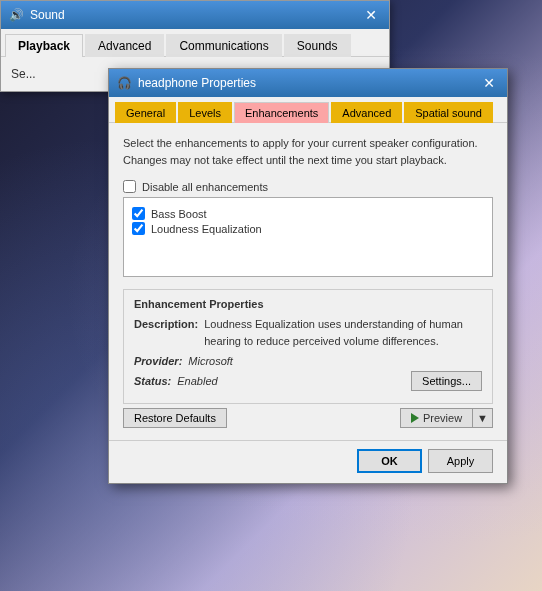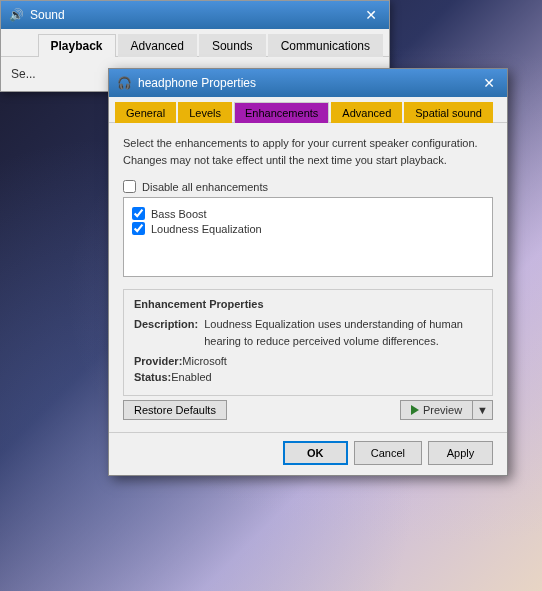--- a/index.html
+++ b/index.html
@@ -59,21 +59,20 @@
       padding: 0 4px;
       line-height: 1;
     }
 
     
     .tab-bar {
       display: flex;
       background: #f0f0f0;
       padding: 4px 4px 0;
       border-bottom: 1px solid #ccc;
-      justify-content: flex-end;
     }
     .tab {
       padding: 4px 12px;
       font-size: 12px;
       cursor: pointer;
       border: 1px solid transparent;
       border-bottom: none;
       background: #e0e0e0;
       margin-right: 2px;
       position: relative;
@@ -131,21 +130,21 @@
       cursor: pointer;
       border: 1px solid transparent;
       border-bottom: none;
       background: #eab308;
       margin-right: 2px;
       position: relative;
       bottom: -1px;
       white-space: nowrap;
     }
     .hp-tab.active {
-      background: #a21caf;
+      background: #fca5a5;
       border-color: #ccc;
       border-bottom-color: #f0f0f0;
     }
 
     .hp-body {
       padding: 12px 14px;
       font-size: 11px;
       color: #333;
     }
 
@@ -215,20 +214,22 @@
     }
 
     .props-row {
       display: flex;
       align-items: center;
       justify-content: space-between;
       margin-bottom: 4px;
     }
     .props-row-left {
       display: flex;
+      gap: 6px;
+      font-style: italic;
     }
 
     .win-button {
       background: #e0e0e0;
       border: 1px solid #999;
       padding: 3px 10px;
       font-size: 11px;
       cursor: pointer;
       min-width: 60px;
     }
@@ -310,24 +311,24 @@
     </div>
   </div>
   <div class="tab-bar">
     <div class="tab active">
       <span>Playback</span>
     </div>
     <div class="tab">
       <span>Advanced</span>
     </div>
     <div class="tab">
+      <span>Communications</span>
+    </div>
+    <div class="tab">
       <span>Sounds</span>
-    </div>
-    <div class="tab">
-      <span>Communications</span>
     </div>
   </div>
   <div class="sound-body">
     <span>Se...</span>
   </div>
 </div>
 
 <div class="headphone-dialog">
   <div class="headphone-titlebar">
     <div class="headphone-titlebar-left">
@@ -384,35 +385,35 @@
         <div class="props-row-left">
           <span class="props-label">Provider:</span>
           <span>Microsoft</span>
         </div>
       </div>
       <div class="props-row">
         <div class="props-row-left">
           <span class="props-label">Status:</span>
           <span>Enabled</span>
         </div>
+        <button class="win-button">Settings...</button>
       </div>
     </div>
 
     <div class="bottom-bar">
       <button class="win-button">Restore Defaults</button>
       <div class="preview-btn-group">
         <div class="preview-main">
           <span class="play-icon"></span>
           <span>Preview</span>
         </div>
         <div class="preview-dropdown">
           <span>▼</span>
         </div>
       </div>
     </div>
   </div>
 
   <div class="dialog-buttons">
     <button class="dialog-btn ok-btn">OK</button>
-    <button class="dialog-btn">Cancel</button>
     <button class="dialog-btn">Apply</button>
   </div>
 </div>
 
 </body></html>

